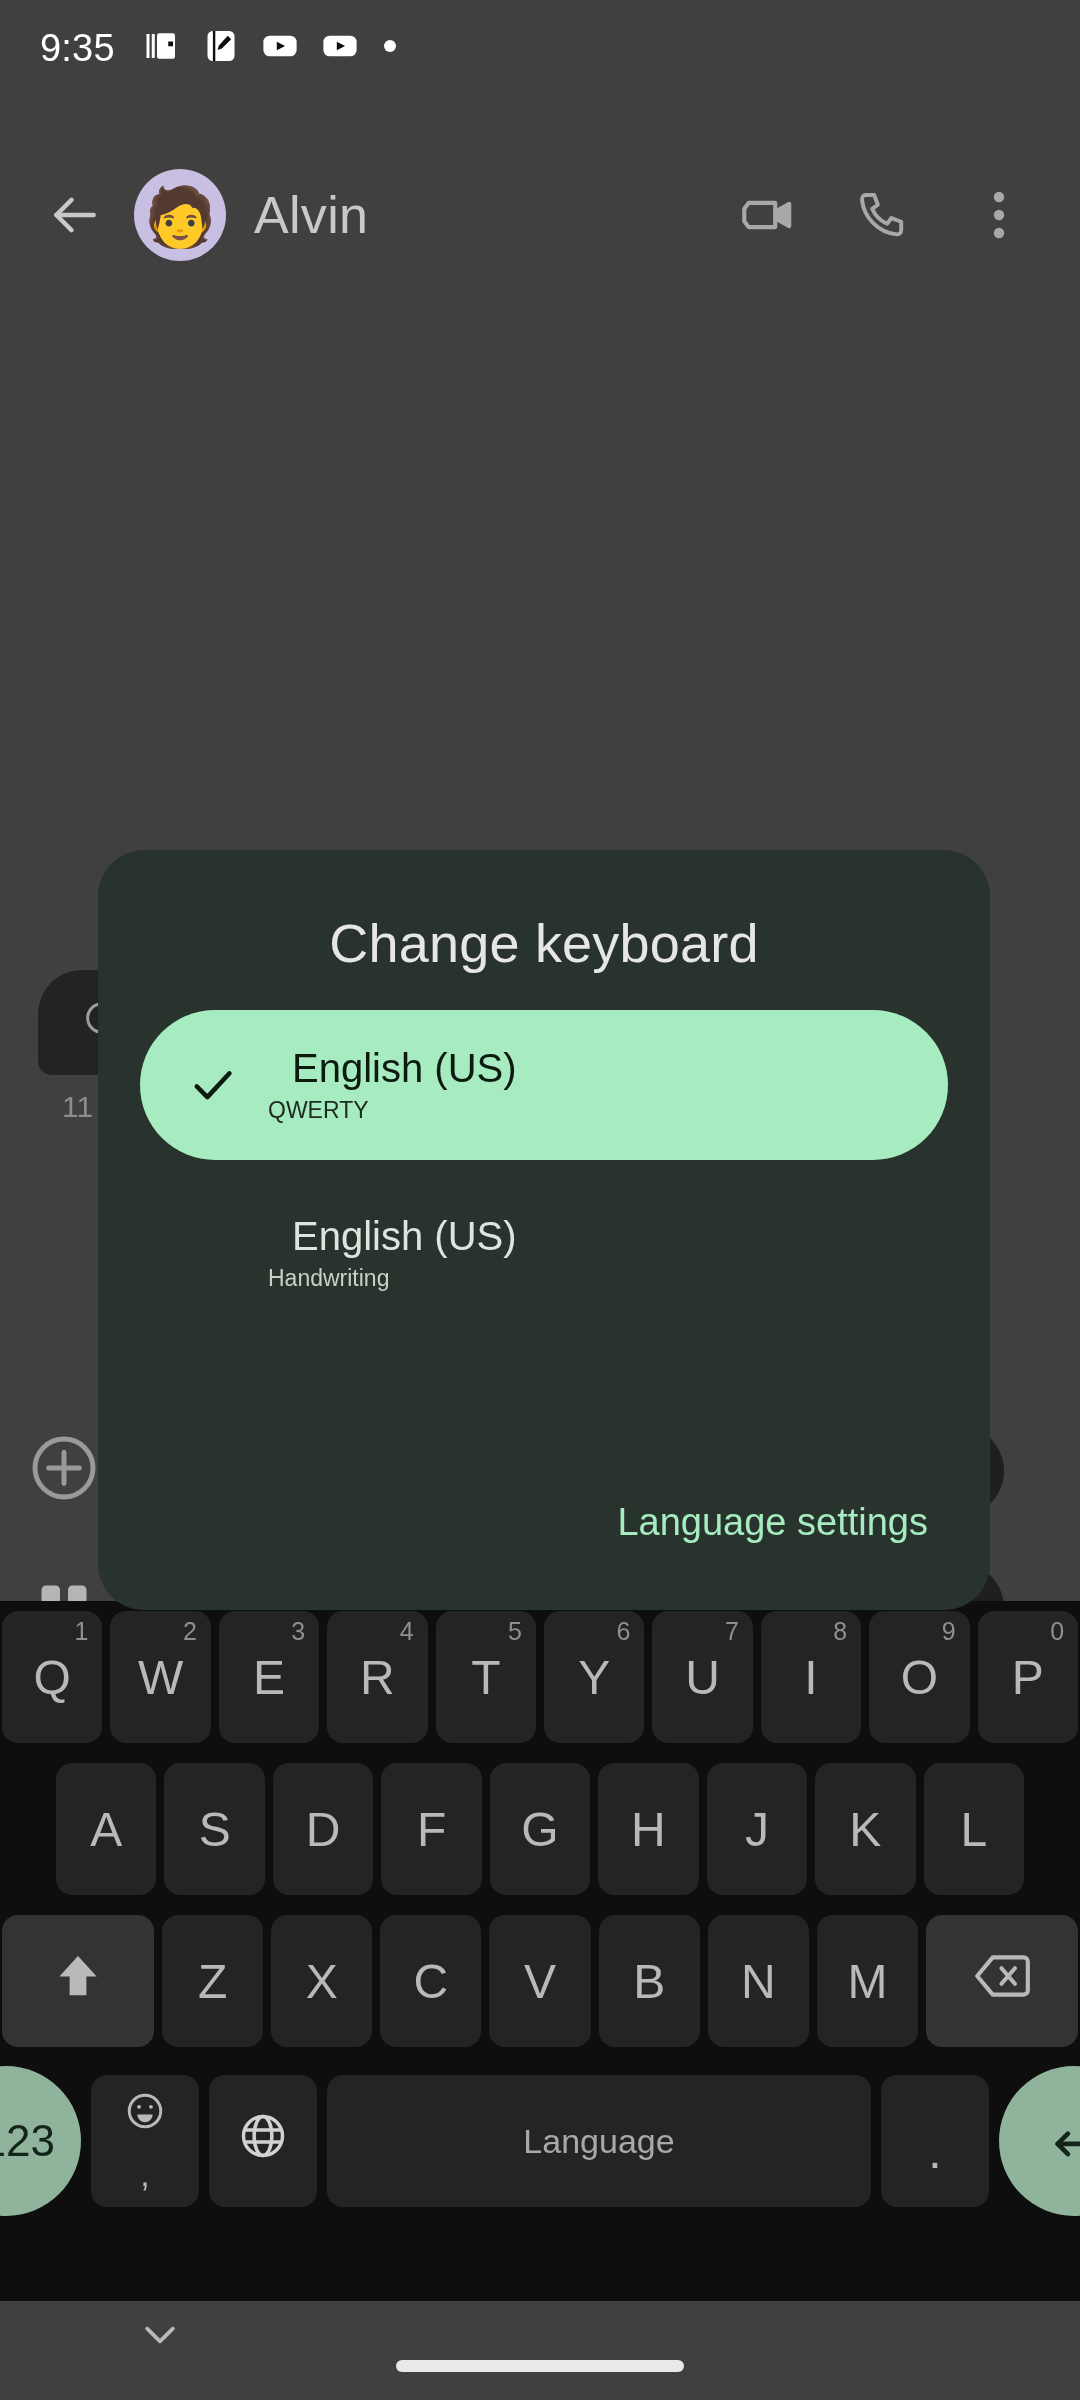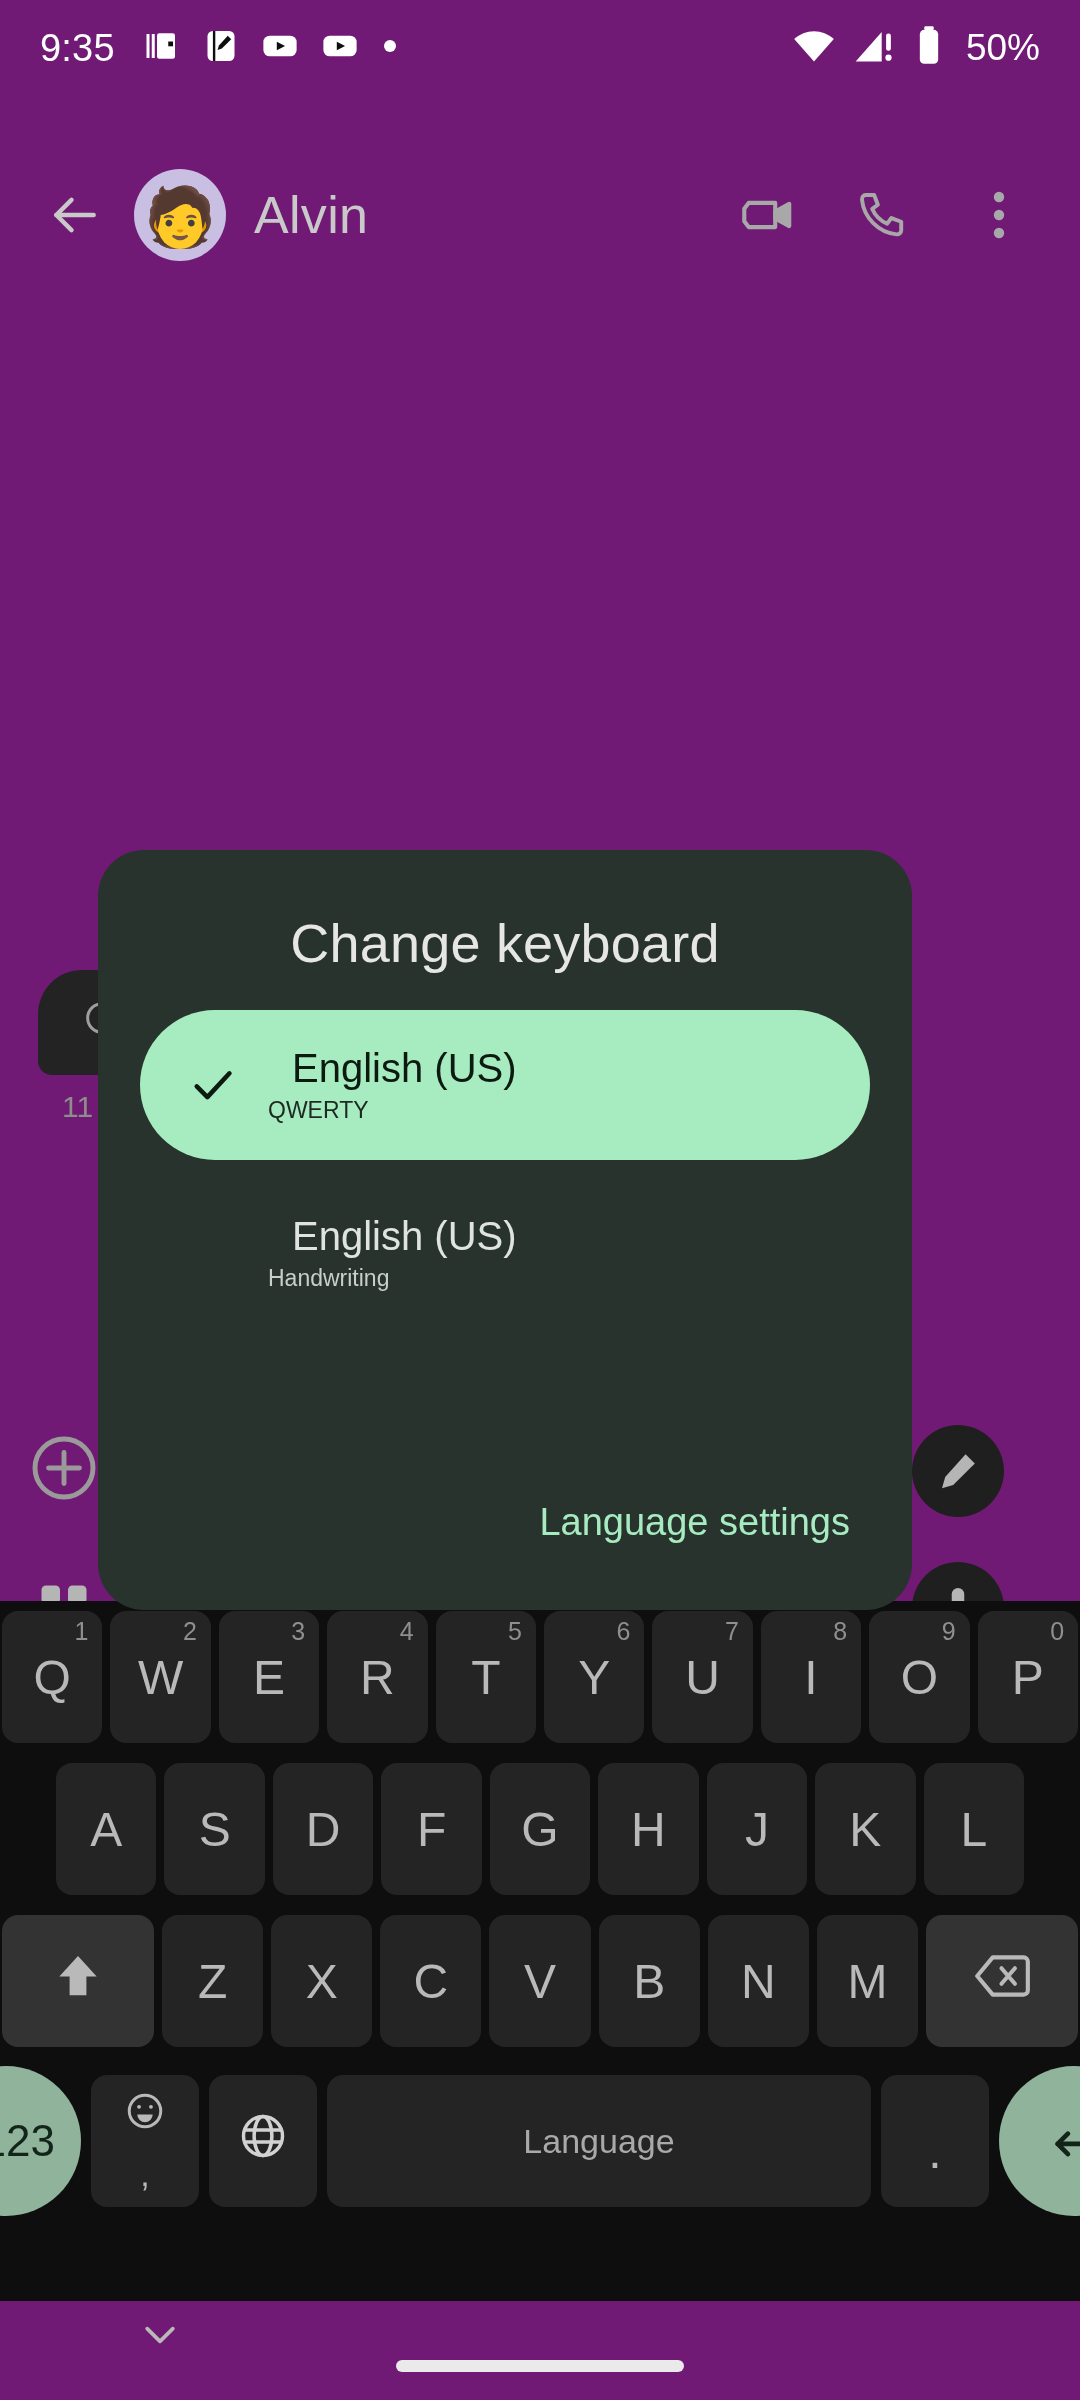--- a/index.html
+++ b/index.html
@@ -5,21 +5,21 @@
   * { box-sizing: border-box; margin: 0; padding: 0; }
   html, body {
     width: 1080px; height: 2400px;
     background: #0e0e0e;
     font-family: "Liberation Sans", sans-serif;
     overflow: hidden;
   }
   #screen {
     position: relative;
     width: 1080px; height: 2400px;
-    background: #701a75;
+    background: #404040;
   }
 
   
   .statusbar {
     position: absolute; top: 0; left: 0;
     width: 1080px; height: 96px;
     display: flex; align-items: center;
     padding: 0 40px;
   }
   .sb-clock {
@@ -132,21 +132,21 @@
   .hide-kb { position: absolute; left: 130px; top: 42px; width: 60px; height: 46px; display:flex; align-items:center; justify-content:center;}
   .home-bar {
     position: absolute; left: 50%; transform: translateX(-50%);
     bottom: 28px; width: 288px; height: 12px;
     background: #eaeaea; border-radius: 8px;
   }
 
   
   .dialog {
     position: absolute; left: 98px; top: 850px;
-    width: 814px; height: 760px;
+    width: 892px; height: 760px;
     background: #27332c;
     border-radius: 46px;
     z-index: 50;
     padding: 0;
   }
   .dialog-title {
     text-align: center; color: #e6e6e6;
     font-size: 54px; font-weight: 400;
     padding-top: 62px; letter-spacing: 0.2px;
   }
@@ -205,41 +205,20 @@
           <rect x="1.5" y="5.5" width="21" height="13" rx="4" fill="#fff"></rect>
           <path d="M10 9.3 L15.2 12 L10 14.7 Z" fill="#0e0e0e"></path>
         </svg>
       </span>
       <span>
         <svg width="18" height="18" viewBox="0 0 12 12">
             <circle cx="6" cy="6" r="4" fill="#fff"></circle>
           </svg>
       </span>
     </span>
-    <span class="sb-right">
-      <span>
-        <svg width="44" height="44" viewBox="0 0 24 24" fill="#fff">
-          <path d="M12 20.5 L1.2 8.2 C4.2 5.4 8 3.9 12 3.9 C16 3.9 19.8 5.4 22.8 8.2 Z"></path>
-        </svg>
-      </span>
-      <span>
-        <svg width="44" height="44" viewBox="0 0 24 24" fill="#fff">
-          <path d="M2 20.5 L16.2 4.4 L16.2 20.5 Z"></path>
-          <rect x="18.6" y="5.2" width="2.6" height="9.4" rx="1.2"></rect>
-          <circle cx="19.9" cy="18.4" r="1.7"></circle>
-        </svg>
-      </span>
-      <span>
-        <svg width="34" height="44" viewBox="0 0 14 24" fill="#fff">
-          <rect x="4.4" y="1.2" width="5.2" height="2.2" rx="0.8"></rect>
-          <rect x="2" y="3.2" width="10" height="18.5" rx="2.4"></rect>
-        </svg>
-      </span>
-      <span class="sb-batt-text">50%</span>
-    </span>
   </div>
 
   <div class="appbar">
     <span class="back-btn">
       <svg width="56" height="56" viewBox="0 0 24 24" fill="none" stroke="#c9c9c9" stroke-width="1.9" stroke-linecap="round" stroke-linejoin="round">
         <path d="M20 12 H4"></path>
           <path d="M10.5 5.5 L4 12 L10.5 18.5"></path>
       </svg>
     </span>
     <span class="avatar">

